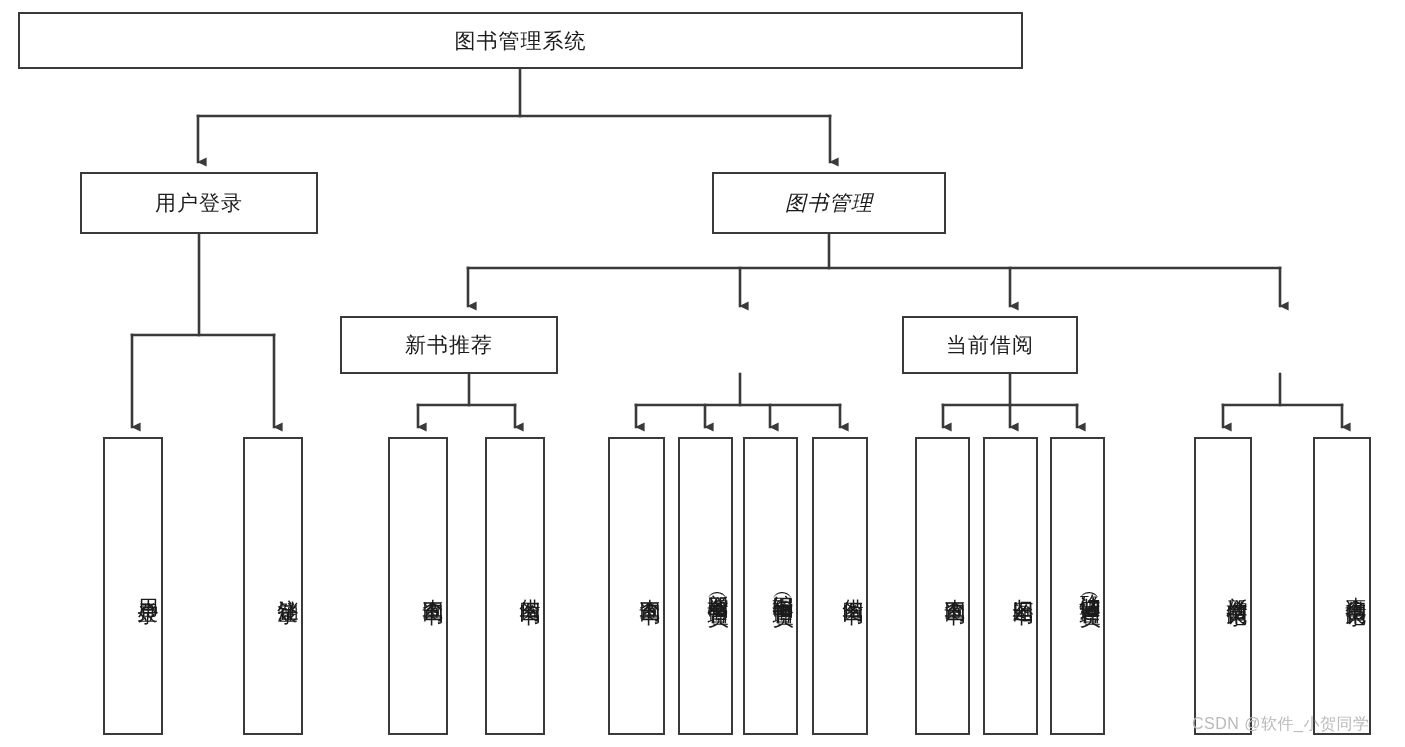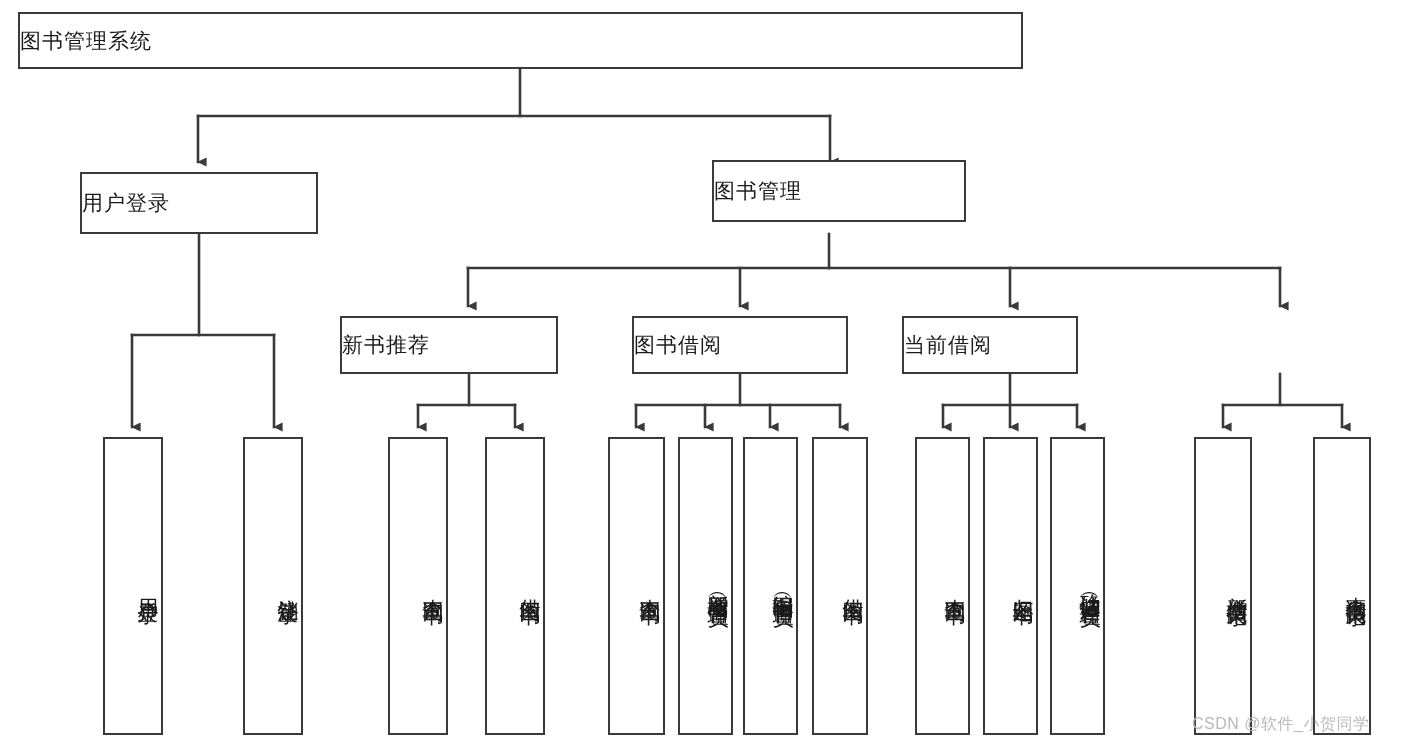--- a/index.html
+++ b/index.html
@@ -23,20 +23,21 @@
     height: 747px;
     pointer-events: none;
   }
   .node {
     position: absolute;
     box-sizing: border-box;
     border: 2.5px solid #3a3a3a;
     background: #ffffff;
     display: flex;
     align-items: center;
+    justify-content: center;
     color: #1b1b1b;
   }
   .node.horiz {
     font-size: 21px;
     letter-spacing: 1px;
     line-height: 1.2;
   }
   .node.vert {
     writing-mode: vertical-rl;
     text-orientation: upright;
@@ -118,29 +119,26 @@
     </g>
   </svg>
 
   <div class="node horiz" id="root-node" style="left: 18px; top: 12px; width: 1005px; height: 57px;">
     <span>图书管理系统</span>
   </div>
 
   <div class="node horiz" id="l1-0" style="left: 80px; top: 172px; width: 238px; height: 62px;">
     <span>用户登录</span>
   </div>
-  <div class="node horiz" id="l1-1" style="left: 712px; top: 160px; width: 254px; height: 62px;">
+  <div class="node horiz" id="l1-1" style="left: 712px; top: 172px; width: 234px; height: 62px; font-style: italic;">
     <span>图书管理</span>
   </div>
 
   <div class="node horiz" id="l2-0" style="left: 340px; top: 316px; width: 218px; height: 58px;">
     <span>新书推荐</span>
-  </div>
-  <div class="node horiz" id="l2-1" style="left: 632px; top: 316px; width: 216px; height: 58px;">
-    <span>图书借阅</span>
   </div>
   <div class="node horiz" id="l2-2" style="left: 902px; top: 316px; width: 176px; height: 58px;">
     <span>当前借阅</span>
   </div>
 
   <div class="node vert" id="lf-0" style="left: 103px; top: 437px; width: 60px; height: 298px;">
     <span class="vtext">用户登录</span>
   </div>
   <div class="node vert" id="lf-1" style="left: 243px; top: 437px; width: 60px; height: 298px;">
     <span class="vtext">注销登录</span>

